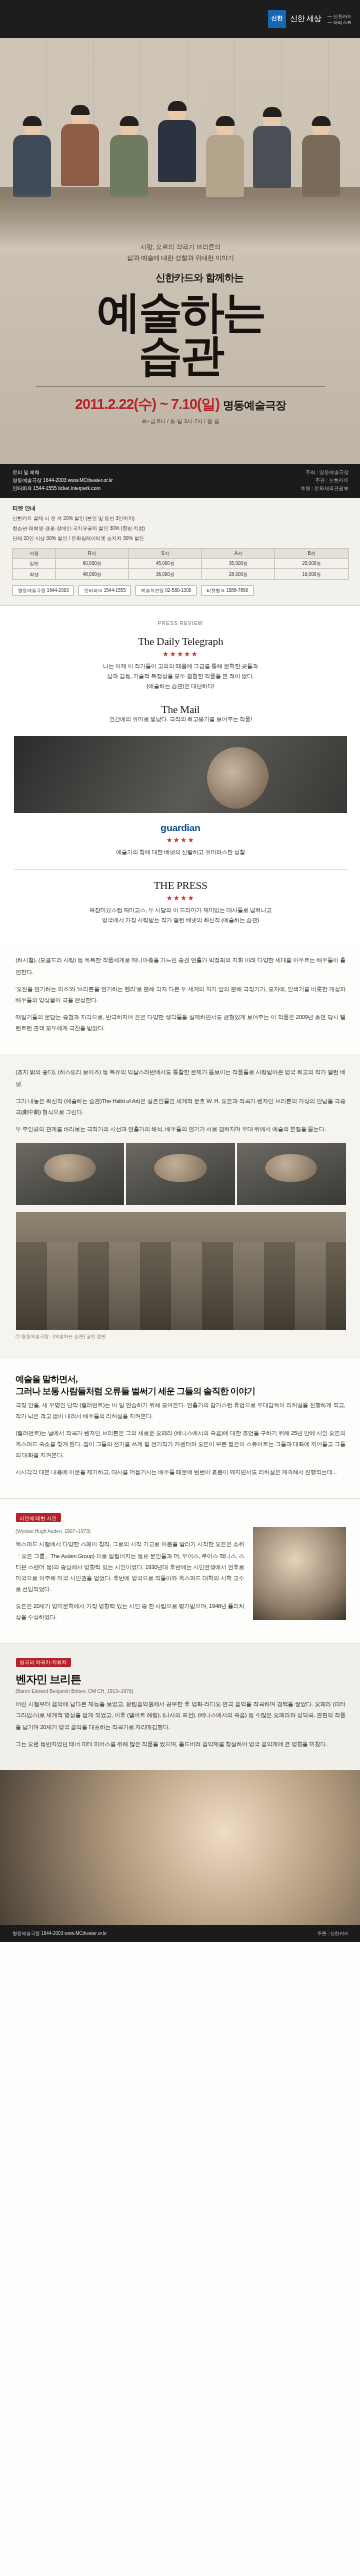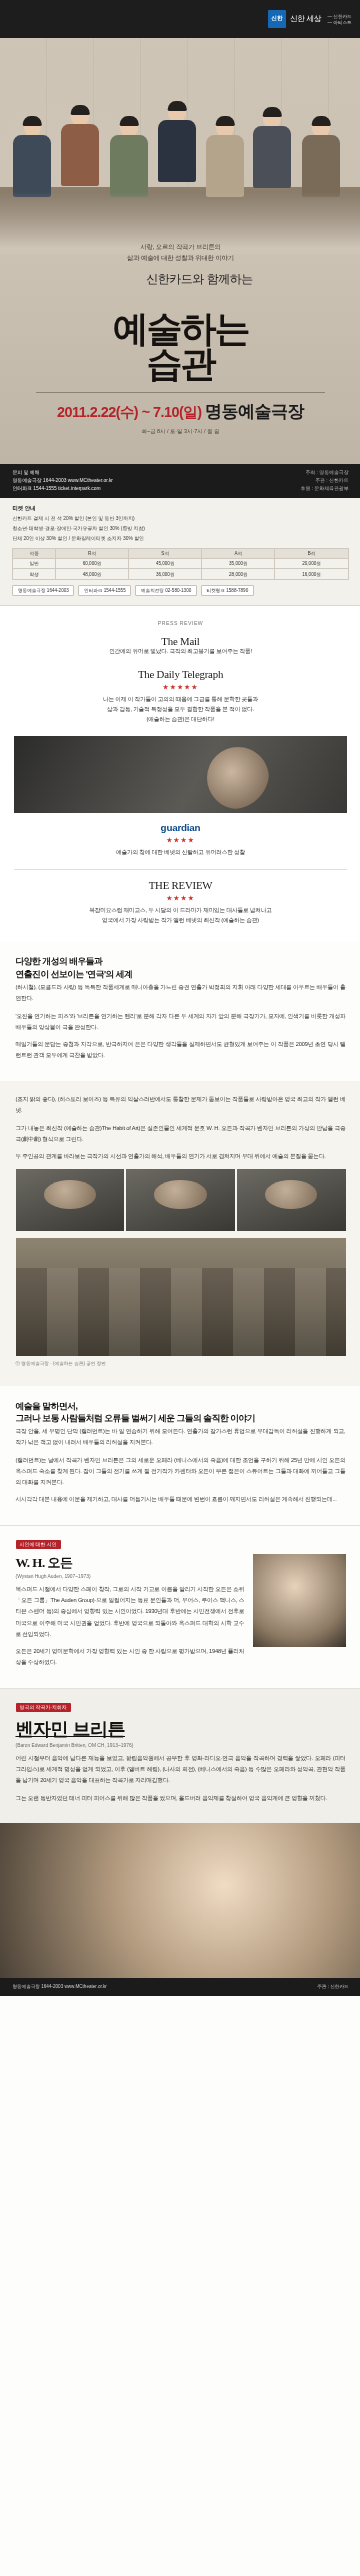--- a/index.html
+++ b/index.html
@@ -92,39 +92,39 @@
   }
 
   .hero-copy {
     position: absolute; top: 242px; left: 0; width: 361px;
     text-align: center;
   }
   .tagline {
     font-size: 6.4px; color: #3a332b; line-height: 1.7; letter-spacing: -0.2px;
   }
   .presenter {
-    margin-top: 7.2px; font-size: 12px; font-weight: normal; color: #1b1b1b; letter-spacing: -0.5px; margin-left: 38px;
+    margin-top: 7.2px; font-size: 10px; font-weight: bold; color: #1b1b1b; letter-spacing: -0.5px; margin-left: 38px;
   }
   .title-main {
-    margin-top: 23px;
-    font-size: 36px; line-height: .98; font-weight: bold; color: #15120f;
+    margin-top: 5px;
+    font-size: 44px; line-height: .98; font-weight: bold; color: #15120f;
     letter-spacing: -2.1px;
   }
   .title-main .l2 { display: block; }
   .title-en {
     margin-top: 7.2px; font-family: "Liberation Serif", serif;
     font-size: 15.5px; color: #1a1a1a; letter-spacing: 0.3px;
   }
   .rule {
     width: 289px; height: 0.5px; background: #8c8274; margin: 10.3px auto 0;
   }
   .date-line {
     margin-top: 8.2px; font-size: 14.4px; font-weight: bold; color: #b4232a; letter-spacing: -0.5px;
   }
-  .date-line .venue { color: #1b1b1b; font-size: 17px; }
+  .date-line .venue { color: #1b1b1b; font-size: 11px; }
   .date-sub { margin-top: 4.1px; font-size: 5.4px; color: #4a4339; }
 
   
   .info-bar {
     background: #1b1b1b; color: #efefef; padding: 5.2px 12.4px;
     font-size: 4.9px; line-height: 1.6;
     display: flex; justify-content: space-between;
   }
   .info-bar .right { color: #b9b9b9; text-align: right; }
 
@@ -227,21 +227,21 @@
   .prof-kicker {
     display: inline-block; font-size: 4.9px; color: #fff; background: #b4232a;
     padding: 1.5px 4.1px; border-radius: 1px; margin-bottom: 5.2px;
   }
   .prof-row { display: flex; gap: 8.2px; align-items: flex-start; }
   .prof-text { flex: 1; }
   .prof-name {
     font-size: 13px; font-weight: bold; color: #15120f; letter-spacing: -0.5px;
     font-family: "Liberation Serif", serif;
   }
-  .prof-name.ko { font-family: "Liberation Sans", sans-serif; font-size: 18px; text-decoration: underline; }
+  .prof-name.ko { font-family: "Liberation Sans", sans-serif; font-size: 11px; }
   .prof-meta { font-size: 4.9px; color: #6f6a62; margin: 2.1px 0 5.2px; }
   .prof-portrait {
     width: 93px; height: 93px; flex: none;
     background: radial-gradient(circle at 45% 35%, #e7d3bc, #8d7a64 65%, #3a332b 100%);
   }
   .bottom-photo {
     width: 100%; height: 155px;
     background: radial-gradient(circle at 62% 40%, #f0dcc4, #b29a7e 45%, #4a4136 100%);
   }
   .footer-strip {
@@ -380,55 +380,53 @@
       <span class="booking-pill">인터파크 1544-1555</span>
       <span class="booking-pill">예술의전당 02-580-1300</span>
       <span class="booking-pill">티켓링크 1588-7890</span>
     </div>
   </div>
 
   <div class="press">
     <div class="press-head">PRESS REVIEW</div>
 
     <div class="press-item">
-      <div class="press-logo">The Mail</div>
-      <div class="press-quote" style="white-space:pre-line">인간에의 유머로 빛났다. 극작의 최고봉기를 보여주는 작품!</div>
-    </div>
-
-    <div class="press-item">
       <div class="press-logo">The Daily Telegraph</div>
       <div class="stars">★★★★★</div>
       <div class="press-quote" style="white-space:pre-line">나는 이제 이 작가들이 고의의 때움에 그급를 통해 문학한 곳들과
 삶과 감동, 기술적 특정성을 모두 결함한 작품을 본 적이 없다.
 (애술하는 습관)은 대단하다!</div>
     </div>
 
+    <div class="press-item">
+      <div class="press-logo">The Mail</div>
+      <div class="press-quote" style="white-space:pre-line">인간에의 유머로 빛났다. 극작의 최고봉기를 보여주는 작품!</div>
+    </div>
+
 
     <div class="press-photo"></div>
 
     <div class="press-item">
       <div class="press-logo guardian">guardian</div>
       <div class="stars">★★★★</div>
       <div class="press-quote">예술가의 창에 대한 베넷의 신랄하고 유머러스한 성찰</div>
     </div>
 
 
     <div class="press-divider"></div>
 
     <div class="press-item">
-      <div class="press-logo">THE REVIEW</div>
+      <div class="press-logo">THE PRESS</div>
       <div class="stars">★★★★</div>
       <div class="press-quote" style="white-space:pre-line">복잡미묘스럽 재미고스, 두 시달의 이 드라마가 재미있는 대사들로 넘쳐나고
 영국에서 가장 사랑받는 작가 앨런 베넷의 최신작 (예술하는 습관)</div>
     </div>
   </div>
 
   <div class="section">
-    <div class="sec-title" style="white-space:pre-line">다양한 개성의 배우들과
-연출진이 선보이는 '연극'의 세계</div>
     <div class="body-text">(하시철), (모클드라 사랑) 등 독특한 작품세계로 매니아층을 가느린 중견 연출가 박정희의 지휘 아래 다양한 세대를 아우르는 배우들이 출연한다.</div>
     <div class="body-text">'오진을 연기하는 피즈'와 '브리튼을 연기하는 헨리'로 분해 각자 다른 두 세계의 자기 앞의 분해 극장기가, 모자에, 인색기를 비롯한 개성파 배우들의 앙상블이 극을 완성한다.</div>
     <div class="body-text">매일기들의 문답는 중첩과 지각으로, 반극하지여 은은 다양한 생각들을 실제하면서도 균형있게 보여주는 이 작품은 2009년 초연 당시 탤런트런 관객 모두에게 극찬을 받았다.</div>
   </div>
 
   <div class="section alt">
     <div class="body-text">(조지 밝의 좋다), (히스토리 보이즈) 등 특유의 익살스러반에서도 통찰한 문제가 돋보이는 작품들로 사랑받아온 영국 최고의 작가 앨런 베넷.</div>
     <div class="body-text">그가 내놓은 최신작 (예술하는 습관)The Habit of Art)은 실존인물인 세계적 문호 W. H. 오든과 작곡가 벤자민 브리튼의 가상의 만남을 극중극(劇中劇) 형식으로 그린다.</div>
     <div class="body-text">두 주인공의 관계를 바라보는 극작가의 시선과 연출가의 해석, 배우들의 연기가 서로 겹쳐지며 무대 위에서 예술의 본질을 묻는다.</div>
     <div class="photo-strip">
@@ -447,21 +445,20 @@
 그러나 보통 사람들처럼 오류들 벌써기 세운 그들의 솔직한 이야기</div>
     <div class="body-text">극장 안을, 세 무명인 단막 (캘러먼트)는 바 일 연습하기 위해 모여든다. 연출가의 갈가스런 휴업으로 무대감독이 리허설을 진행하게 되고, 작가 낚은 객고 없이 내려서 배우들의 리허설을 지켜본다.</div>
     <div class="body-text">(캘러먼트)는 날에서 작곡가 벤자민 브리튼은 그의 세로운 오페라 (베니스에서의 죽음)에 대한 조언을 구하기 위해 25년 만에 시인 오든의 옥스퍼드 숙소를 찾게 된다. 잠이 그들의 전기를 쓰게 될 전기작가 카펜터와 오든이 부른 젊은이 스튜어트는 그들과 대화에 끼어들고 그들의 대화를 지켜본다.</div>
     <div class="body-text">시시각각 대본 내용에 이문을 제기하고, 대사를 더듬기시는 배우들 때문에 변번이 흐름이 깨지면서도 리허설은 계속해서 진행되는데...</div>
   </div>
 
   <div class="profile">
     <span class="prof-kicker">시인에 대한 시인</span>
     <div class="prof-row">
       <div class="prof-text">
-        <div class="prof-name">W. H. 오든</div>
         <div class="prof-meta">(Wystan Hugh Auden, 1907~1973)</div>
         <div class="body-text">북스퍼드 시절에서 다양한 스페이 창작, 그로의 시작 기교로 이름을 알리기 시작한 오든은 소위 「오든 그룹」The Auden Group)·으로 일컬어지는 동료 문인들과 더, 무어스, 루이스 맥니스, 스티븐 스펜더 등)의 중심에서 영향력 있는 시인이었다. 1930년대 후반에는 시민전쟁에서 전후로 미국으로 이주해 미국 시민권을 얻었다. 후반에 영국으로 되돌아와 옥스퍼드 대학의 시학 교수로 선임되었다.</div>
         <div class="body-text">오든은 20세기 영미문학에서 가장 영향력 있는 시인 중 한 사람으로 평가받으며, 1948년 퓰리처상을 수상하였다.</div>
       </div>
       <div class="prof-portrait"></div>
     </div>
   </div>
 
   <div class="profile dark">
     <span class="prof-kicker">영국의 작곡가·지휘자</span>

